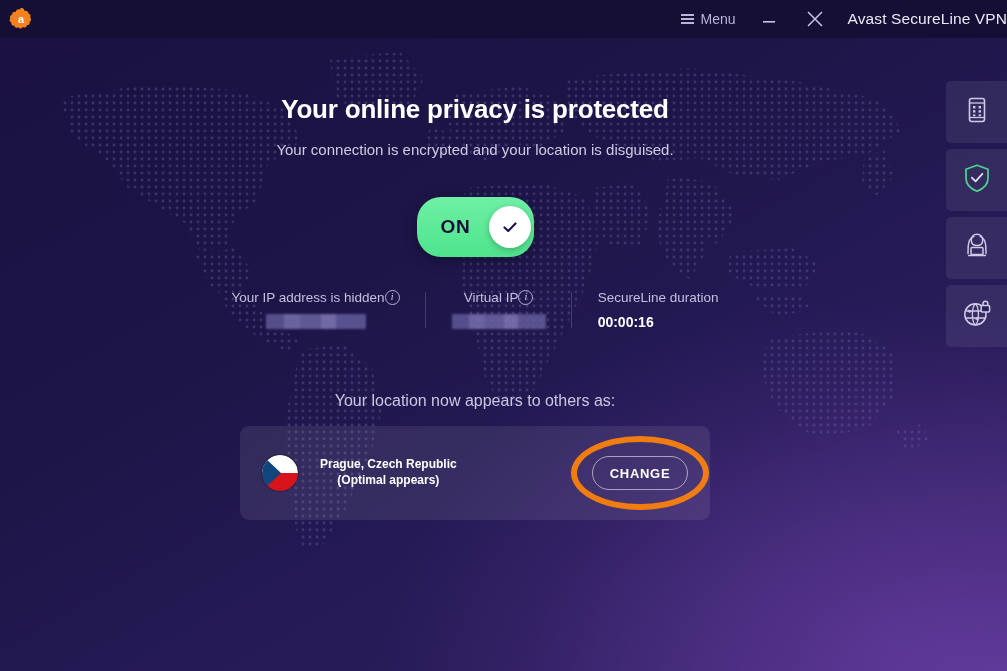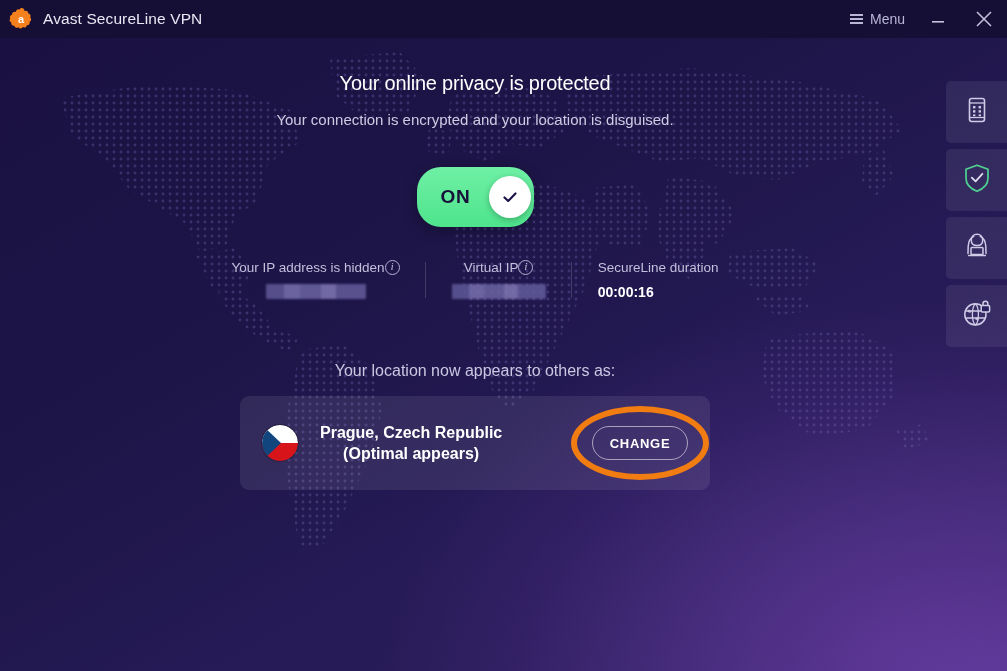--- a/index.html
+++ b/index.html
@@ -51,21 +51,21 @@
   .hamburger i:nth-child(3){ top:8.4px; }
   .winbtn{
     width:46px; height:38px; display:flex; align-items:center; justify-content:center;
     color:#c6c3de;
   }
   .winbtn svg{ display:block; }
 
   
   #hero{ position:absolute; left:0; top:38px; width:950px; text-align:center; }
   #h1{
-    margin-top:34px; font-size:20px; font-weight:normal; color:#ffffff;
+    margin-top:56px; font-size:26px; font-weight:bold; color:#ffffff;
     letter-spacing:-.2px;
   }
   #h2{ margin-top:16px; font-size:15px; color:#cfcbe4; }
 
   
   #toggle-wrap{ margin-top:39px; display:flex; justify-content:center; }
   #toggle{
     position:relative; width:117px; height:60px; border-radius:24px;
     background:linear-gradient(180deg,#6ff0a5 0%,#4ee48c 100%);
     box-shadow:0 4px 14px rgba(0,0,0,.28);
@@ -121,21 +121,21 @@
   }
   #loc-card{
     margin:16px auto 0; width:470px; height:94px;
     background:rgba(255,255,255,.085);
     border-radius:9px;
     display:flex; align-items:center; padding:0 22px;
     position:relative;
   }
   #flag{ width:36px; height:36px; border-radius:50%; overflow:hidden; flex:0 0 36px;
          box-shadow:0 0 0 1px rgba(0,0,0,.25); position:relative; }
-  #loc-text{ margin-left:22px; color:#fff; font-size:16px; font-weight:bold; line-height:1.33; }
+  #loc-text{ margin-left:22px; color:#fff; font-size:12px; font-weight:bold; line-height:1.33; }
   #change-zone{ margin-left:auto; position:relative; }
   #change-btn{
     width:96px; height:34px; border-radius:17px;
     border:1.4px solid rgba(255,255,255,.55);
     background:transparent; color:#fff; font-size:13px; font-weight:bold;
     letter-spacing:.7px; font-family:"Liberation Sans",sans-serif;
     display:flex; align-items:center; justify-content:center;
   }
   #change-highlight{
     position:absolute; left:-21px; top:-20px; width:138px; height:74px;
@@ -201,42 +201,42 @@
     <rect x="0" y="0" width="1007" height="560" fill="url(#dots)" mask="url(#landmask)"></rect>
   </svg>
 
   <div id="titlebar">
     <div id="logo">
       <svg width="24" height="24" viewBox="0 0 24 24">
         <path d="M11.8 1.1c2.3-.6 3.9 1.1 3.6 2.9 2.1-.9 4.2.5 4 2.6 1.9.4 2.8 2.4 1.8 4 1.5 1.2 1.2 3.5-.6 4.2.7 1.9-.9 3.7-2.8 3.4-.2 2-2.3 3-3.9 1.9-.9 1.8-3.4 1.9-4.4.1-1.5 1.3-3.8.4-4.2-1.5-1.9.4-3.5-1.3-3-3.2C.5 15 0 12.8 1.3 11.5.3 10 1.2 8 3 7.7c-.1-2 1.9-3.4 3.8-2.6C6.9 3 9 1.6 10.8 2.6z" fill="#f4801e"></path>
         <text x="12" y="16.4" text-anchor="middle" font-family="Liberation Sans, sans-serif" font-size="11" font-weight="bold" fill="#ffffff">a</text>
       </svg>
     </div>
-    <div id="apptitle">Avast SecureLine VPN</div>
-
     <div id="tb-right">
       <div class="menu-btn">
         <span class="hamburger">
             <i></i>
             <i></i>
             <i></i>
           </span>
         <span>Menu</span>
       </div>
       <div class="winbtn">
         <svg width="14" height="14" viewBox="0 0 14 14">
             <rect x="1" y="9" width="12" height="1.6" fill="currentColor"></rect>
           </svg>
       </div>
       <div class="winbtn">
         <svg width="18" height="18" viewBox="0 0 18 18">
           <path d="M2 2 L16 16 M16 2 L2 16" stroke="currentColor" stroke-width="1.5" fill="none"></path>
         </svg>
       </div>
     </div>
+
+    <div id="apptitle">Avast SecureLine VPN</div>
   </div>
 
   <div id="hero">
 
     <div id="h1">Your online privacy is protected</div>
     <div id="h2">Your connection is encrypted and your location is disguised.</div>
 
     <div id="toggle-wrap">
       <div id="toggle">
         <span id="toggle-label">ON</span>

